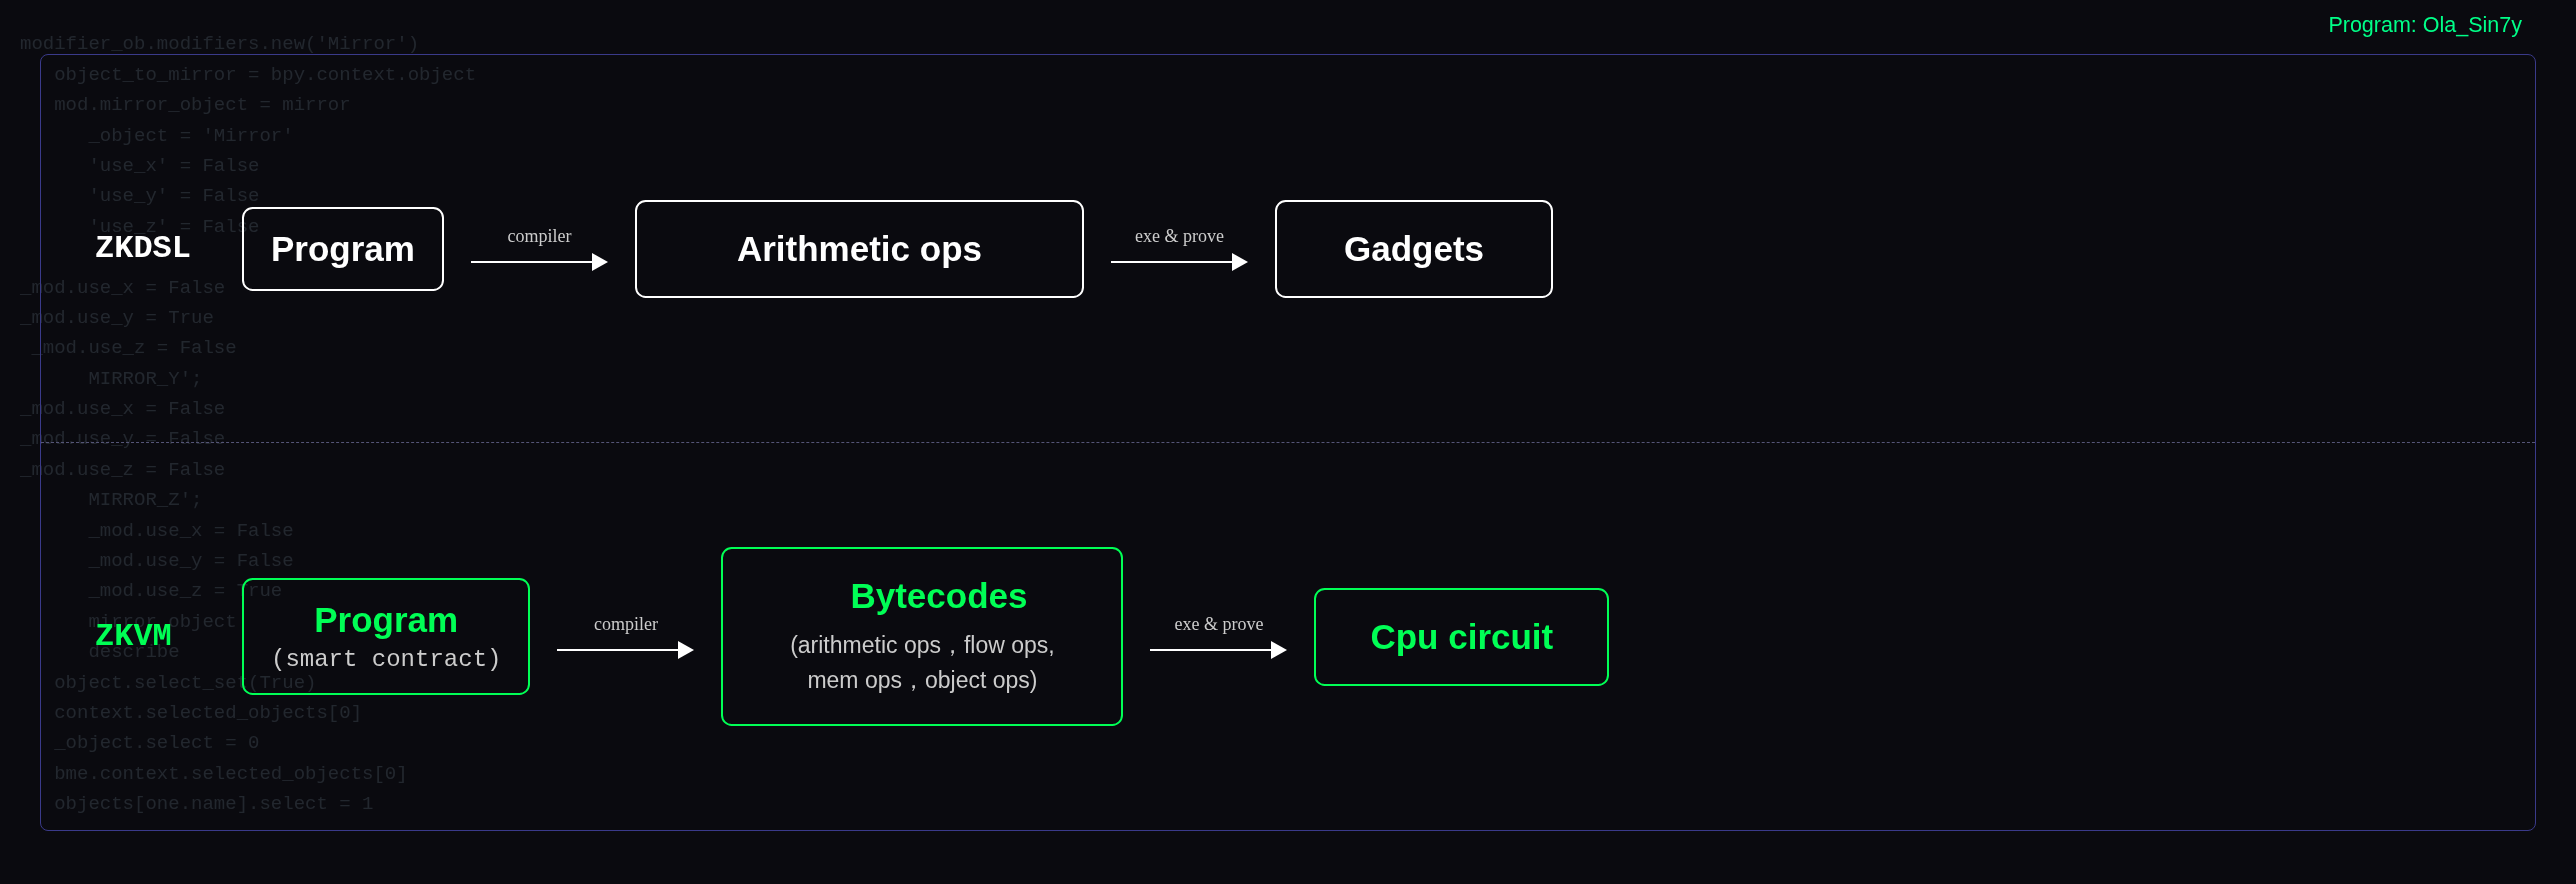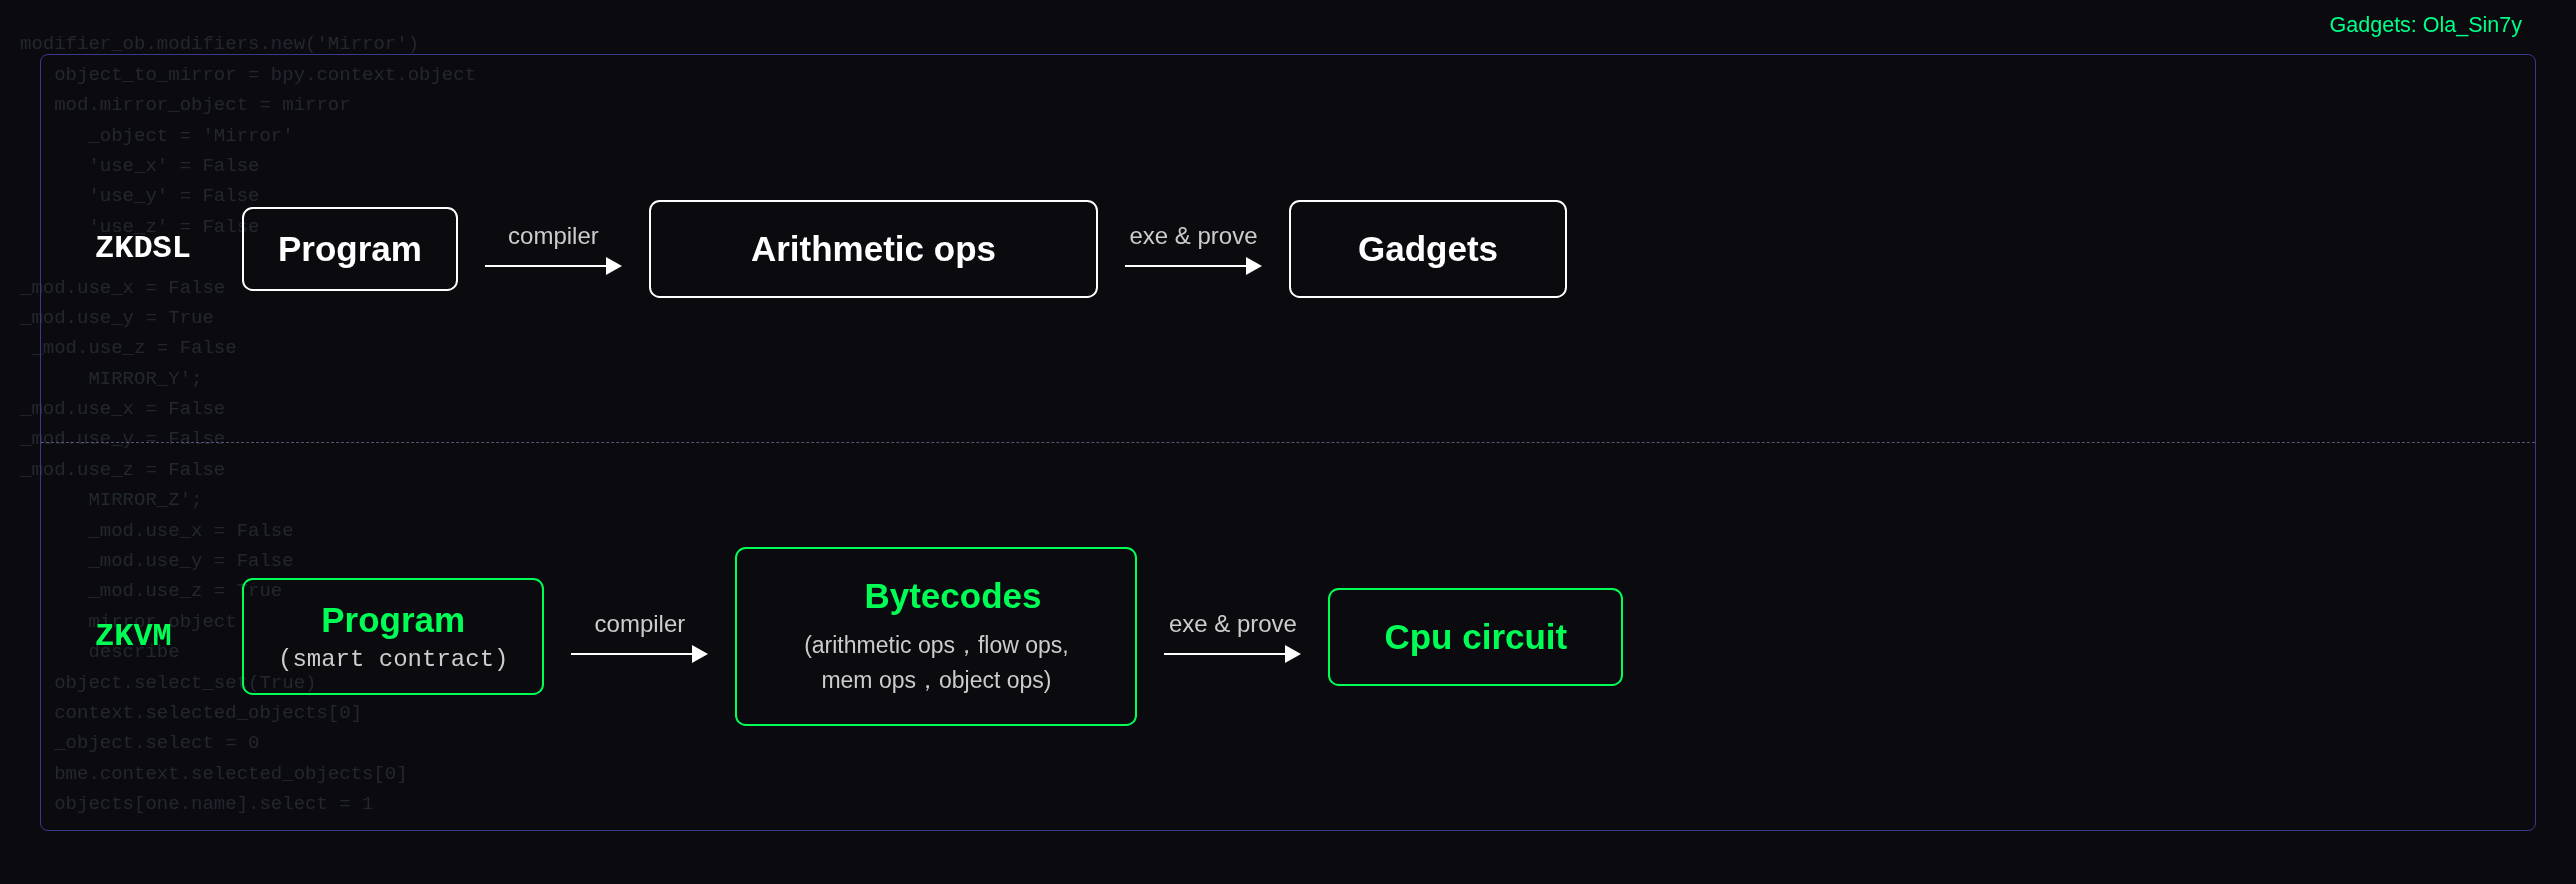--- a/index.html
+++ b/index.html
@@ -89,21 +89,21 @@
     .flow-row {
       display: flex;
       align-items: center;
       flex: 1;
     }
 
     
     .flow-box {
       border: 2px solid #ffffff;
       border-radius: 10.7px;
-      padding: 20px 34px;
+      padding: 20px 27px;
       background: transparent;
       display: flex;
       flex-direction: column;
       align-items: center;
       justify-content: center;
       min-width: 188px;
       text-align: center;
     }
 
     .flow-box.green-border {
@@ -131,23 +131,23 @@
     
     .connector {
       display: flex;
       flex-direction: column;
       align-items: center;
       margin: 0 27px;
       flex-shrink: 0;
     }
 
     .connector-label {
-      font-size: 24px;
+      font-size: 18px;
       color: #cccccc;
-      font-family: Liberation Sans, sans-serif;
+      font-family: Liberation Serif, serif;
       margin-bottom: 6.7px;
     }
 
     .arrow-line {
       display: flex;
       align-items: center;
     }
 
     .arrow-shaft {
       height: 2px;
@@ -255,21 +255,21 @@
       _mod.use_y = False
       _mod.use_z = True
       mirror object
       describe
    object.select_set(True)
    context.selected_objects[0]
    _object.select = 0
    bme.context.selected_objects[0]
    objects[one.name].select = 1</div>
 
-<div class="source-label">Gadgets: Ola_Sin7y</div>
+<div class="source-label">Program: Ola_Sin7y</div>
 
 <div class="main-container">
 
   <div class="top-section">
     <div class="section-label">ZKDSL</div>
 
     <div class="flow-row">
 
       <div class="flow-box">
         <span class="flow-box-title">Program</span>

